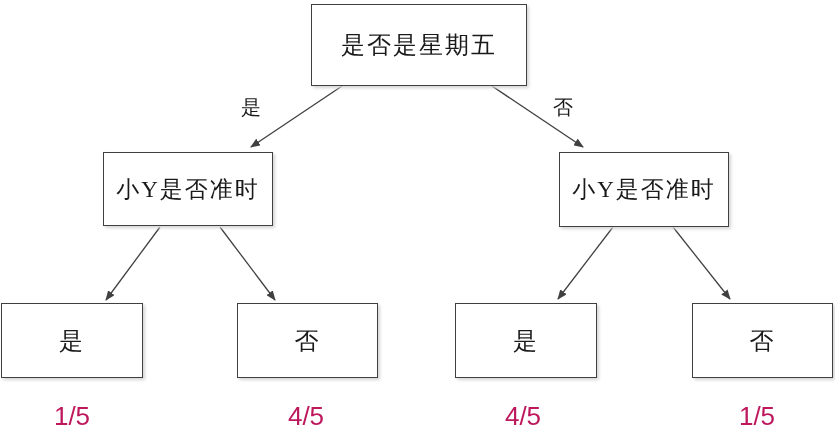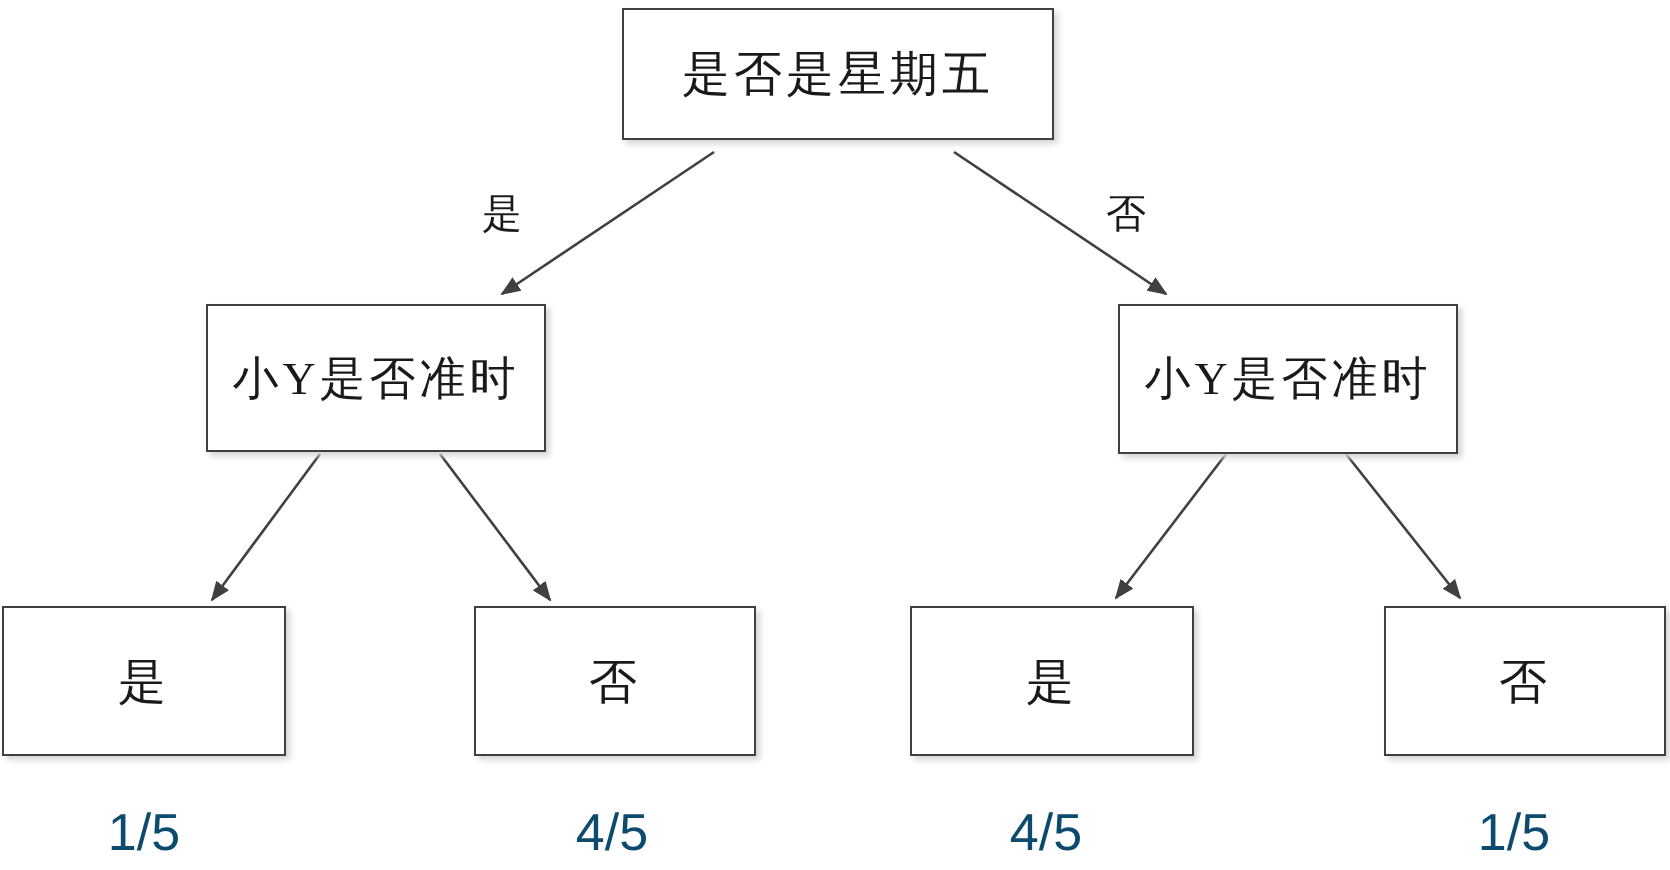--- a/index.html
+++ b/index.html
@@ -33,42 +33,42 @@
     background: #ffffff;
     border: 1px solid var(--border-color);
     box-shadow: 2px 2px 3px #d6d6d6;
     display: flex;
     align-items: center;
     justify-content: center;
     font-size: 24px;
     letter-spacing: 2px;
     white-space: nowrap;
   }
-  .node-root      { left: 311px; top: 4px;   width: 216px; height: 66px; }
+  .node-root      { left: 311px; top: 4px;   width: 216px; height: 82px; }
   .node-mid-left  { left: 103px; top: 152px; width: 170px; height: 74px; font-size: 23px; }
   .node-mid-right { left: 559px; top: 152px; width: 170px; height: 75px; font-size: 23px; }
   .node-leaf-1    { left: 1px;   top: 303px; width: 142px; height: 75px; }
   .node-leaf-2    { left: 237px; top: 303px; width: 141px; height: 75px; }
   .node-leaf-3    { left: 455px; top: 303px; width: 142px; height: 75px; }
   .node-leaf-4    { left: 692px; top: 303px; width: 141px; height: 75px; }
   .edge-label {
     position: absolute;
     font-size: 20px;
     transform: translate(-50%, -50%);
     white-space: nowrap;
   }
   .edge-label-yes { left: 251px; top: 107px; }
   .edge-label-no  { left: 563px; top: 107px; }
   .prob {
     position: absolute;
     top: 401px;
     transform: translateX(-50%);
     font-family: "Liberation Sans", "DejaVu Sans", sans-serif;
     font-size: 26px;
-    color: #0c4a6e;
+    color: #be185d;
     white-space: nowrap;
   }
   .prob-1 { left: 72px; }
   .prob-2 { left: 306px; }
   .prob-3 { left: 523px; }
   .prob-4 { left: 757px; }
 </style>
 </head>
 <body>
 

